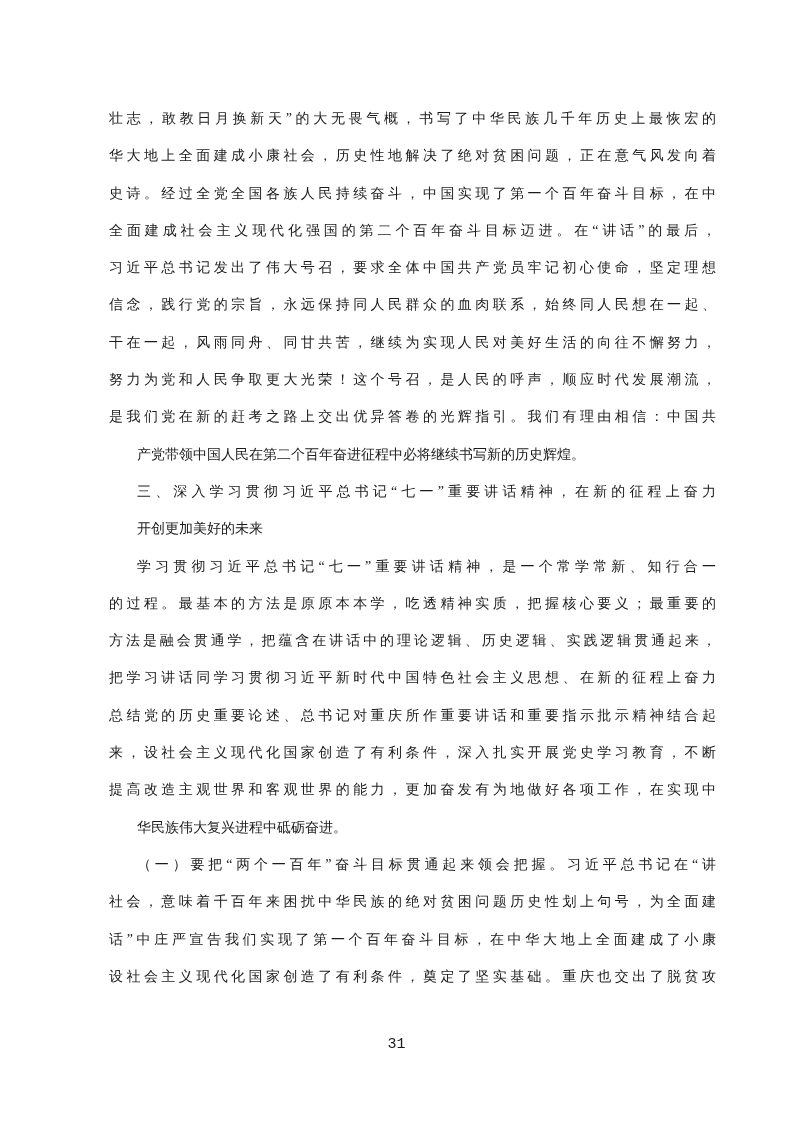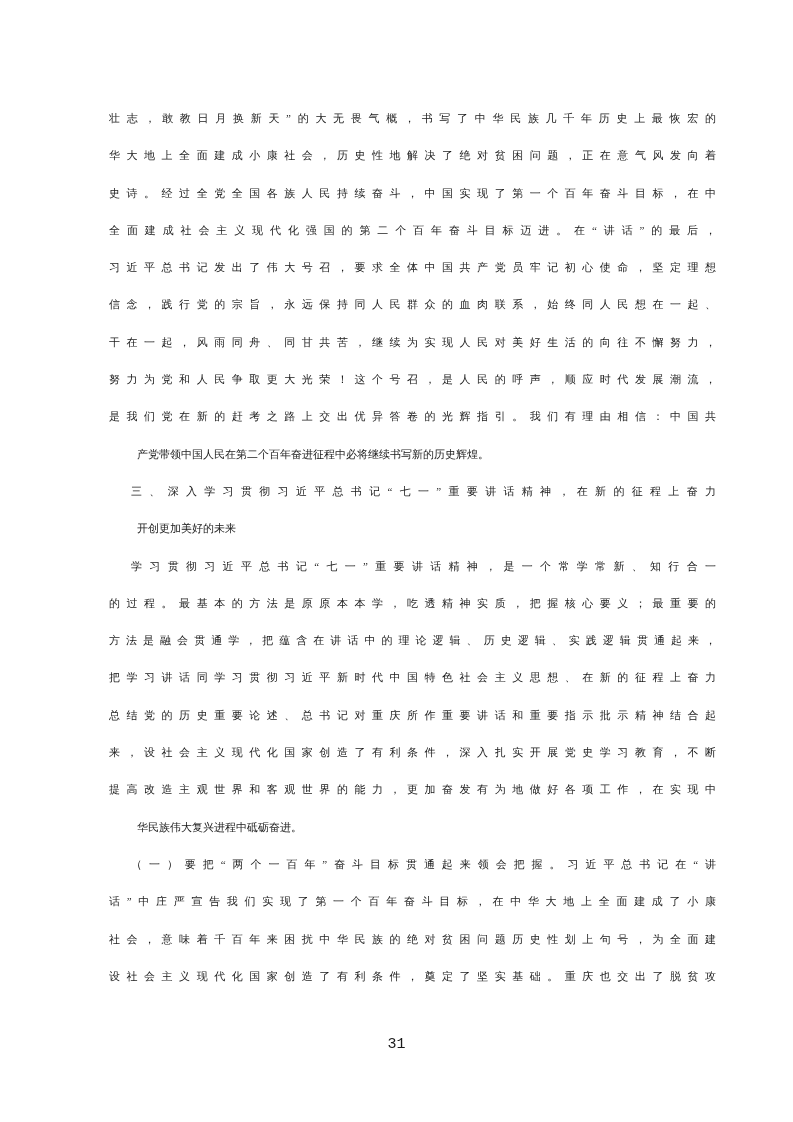--- a/index.html
+++ b/index.html
@@ -19,21 +19,21 @@
     inset: 0;
     background: #ffffff;
   }
   .page-content {
     position: absolute;
     left: 109px;
     top: 100px;
     width: 607px;
   }
   .line {
-    font-size: 11px;
+    font-size: 14px;
     line-height: 37.3px;
     height: 37.3px;
     color: #1b1b1b;
     text-align: justify;
     text-align-last: justify;
     letter-spacing: 0;
     white-space: normal;
     overflow: hidden;
     font-family: Liberation Serif, serif;
   }
@@ -77,21 +77,21 @@
     <div class="line para-end">开创更加美好的未来</div>
     <div class="line indent">学习贯彻习近平总书记“七一”重要讲话精神，是一个常学常新、知行合一</div>
     <div class="line">的过程。最基本的方法是原原本本学，吃透精神实质，把握核心要义；最重要的</div>
     <div class="line">方法是融会贯通学，把蕴含在讲话中的理论逻辑、历史逻辑、实践逻辑贯通起来，</div>
     <div class="line">把学习讲话同学习贯彻习近平新时代中国特色社会主义思想、在新的征程上奋力</div>
     <div class="line">总结党的历史重要论述、总书记对重庆所作重要讲话和重要指示批示精神结合起</div>
     <div class="line">来，设社会主义现代化国家创造了有利条件，深入扎实开展党史学习教育，不断</div>
     <div class="line">提高改造主观世界和客观世界的能力，更加奋发有为地做好各项工作，在实现中</div>
     <div class="line para-end">华民族伟大复兴进程中砥砺奋进。</div>
     <div class="line indent">（一）要把“两个一百年”奋斗目标贯通起来领会把握。习近平总书记在“讲</div>
+    <div class="line">社会，意味着千百年来困扰中华民族的绝对贫困问题历史性划上句号，为全面建</div>
     <div class="line">话”中庄严宣告我们实现了第一个百年奋斗目标，在中华大地上全面建成了小康</div>
-    <div class="line">社会，意味着千百年来困扰中华民族的绝对贫困问题历史性划上句号，为全面建</div>
     <div class="line">设社会主义现代化国家创造了有利条件，奠定了坚实基础。重庆也交出了脱贫攻</div>
   </div>
 
   <div class="page-footer">
     <span class="page-number">31</span>
   </div>
 </div>
 
 </body></html>

